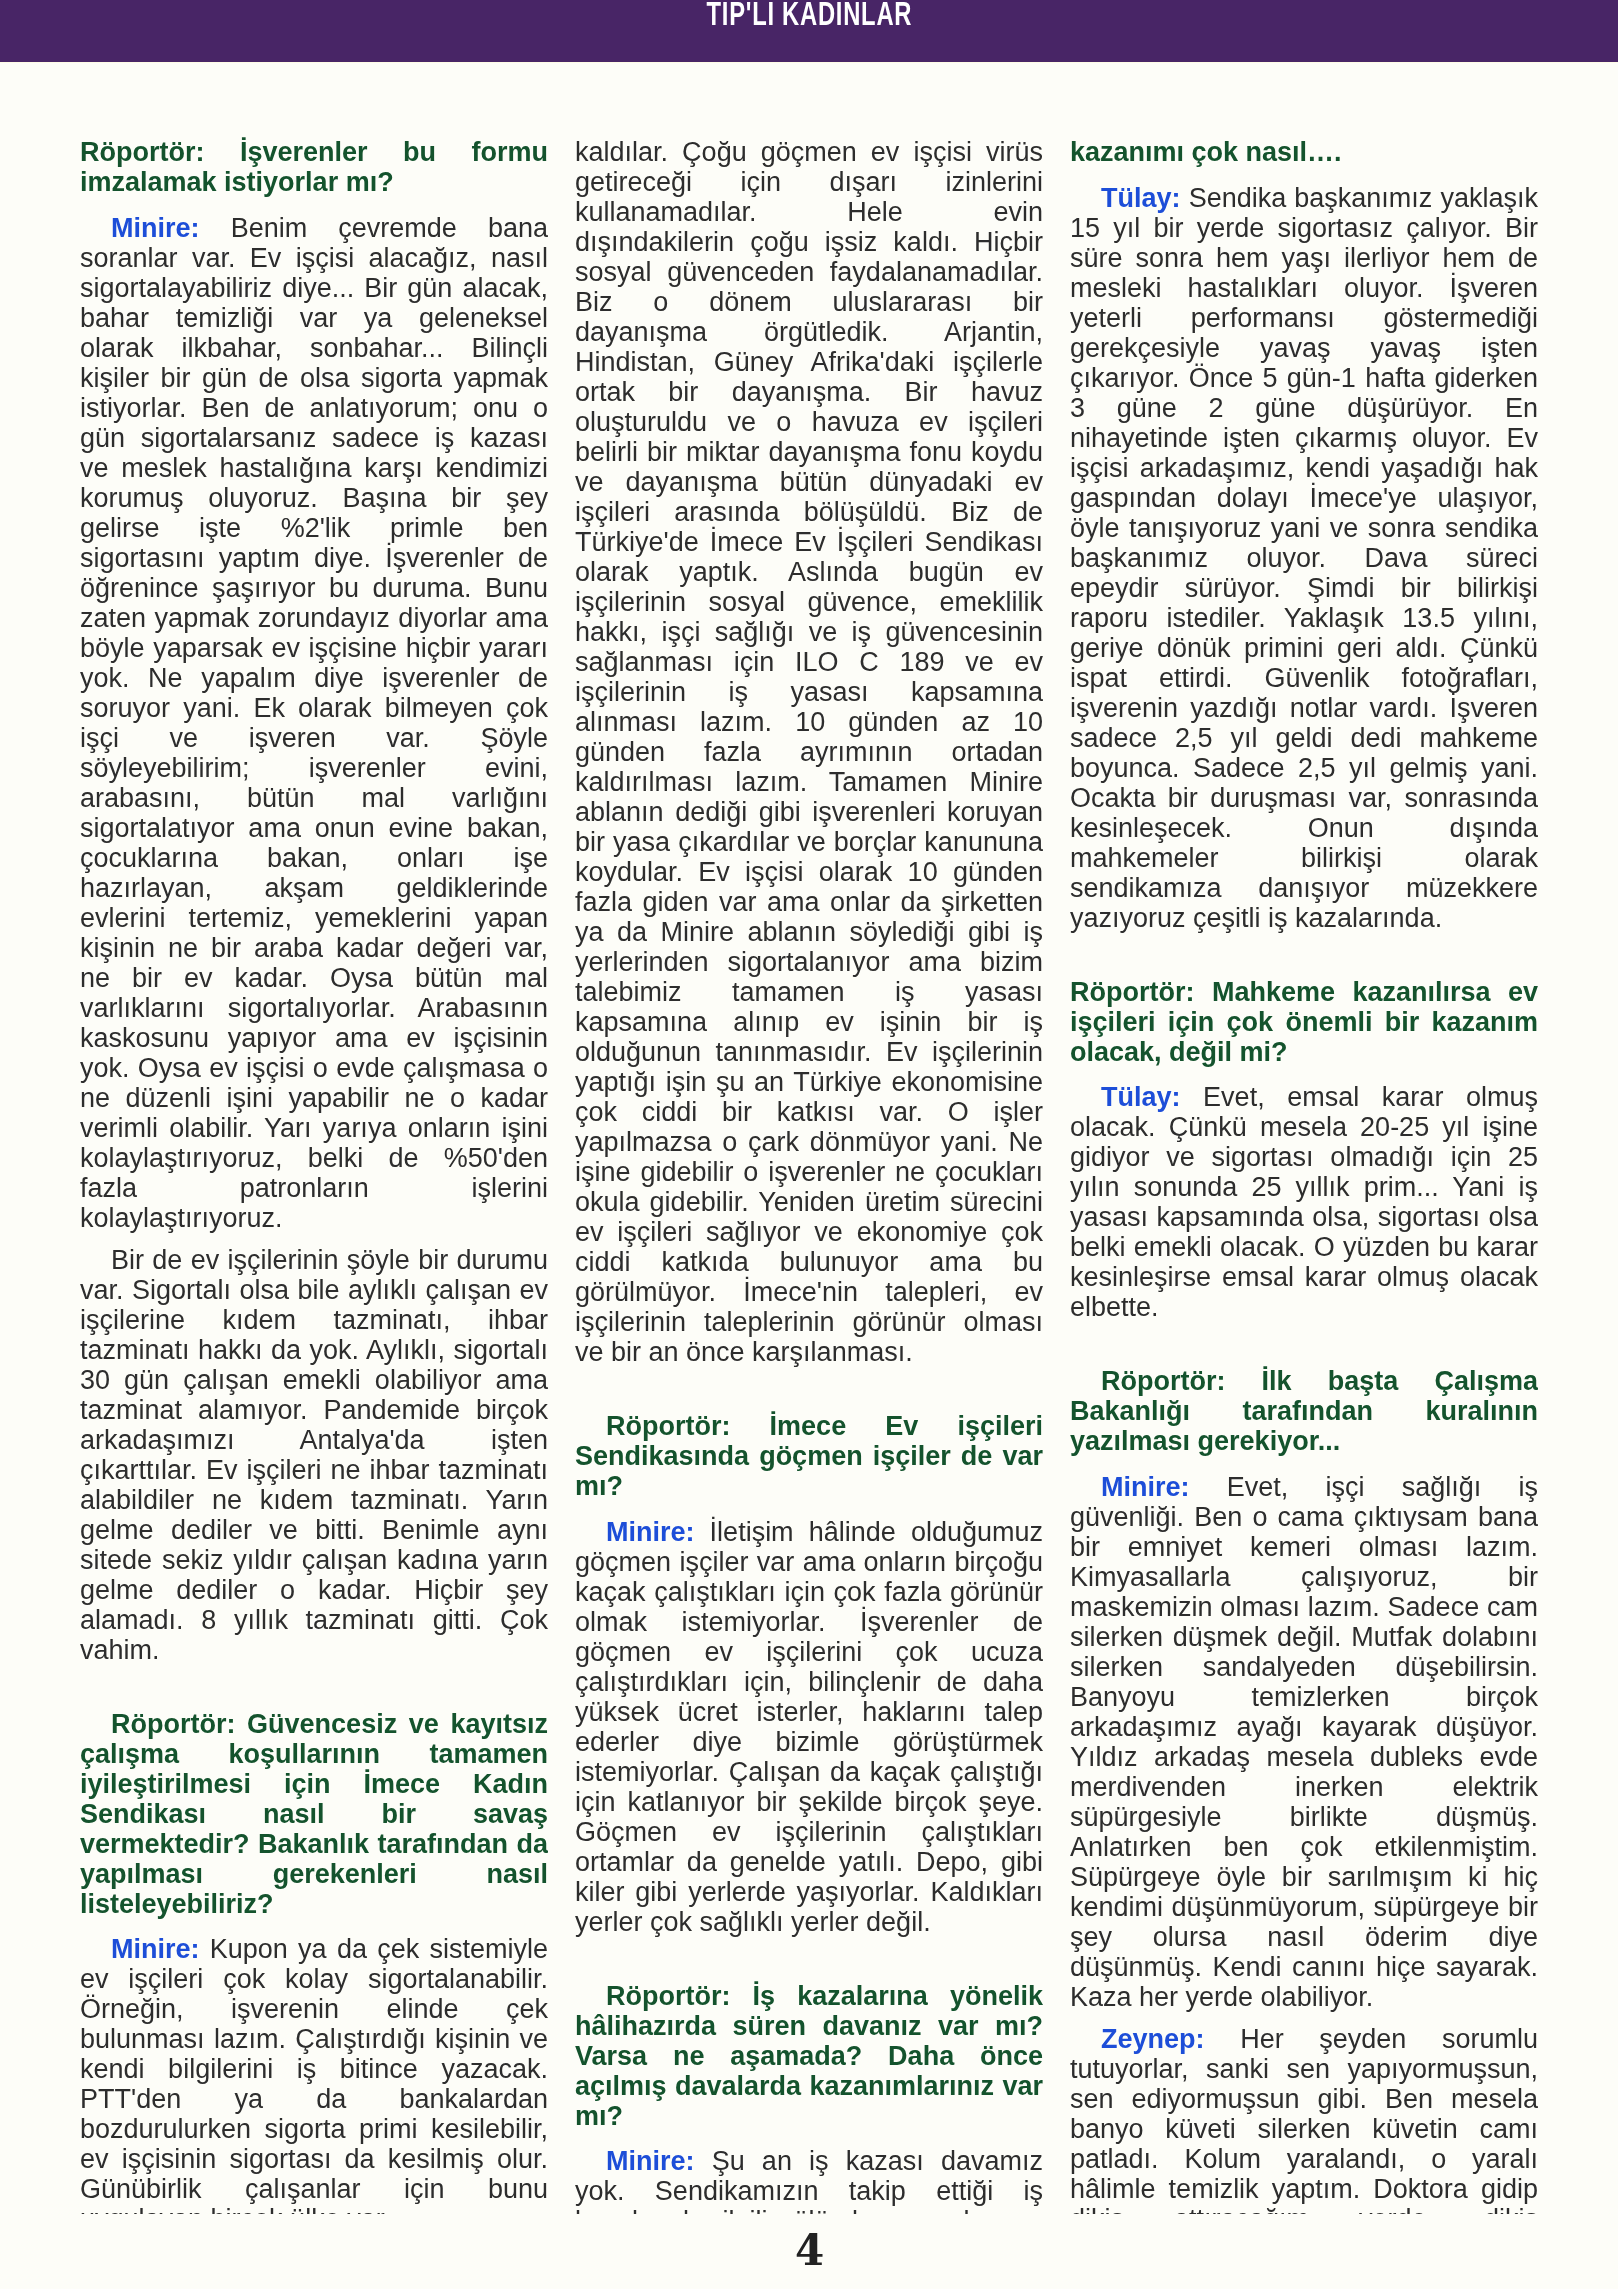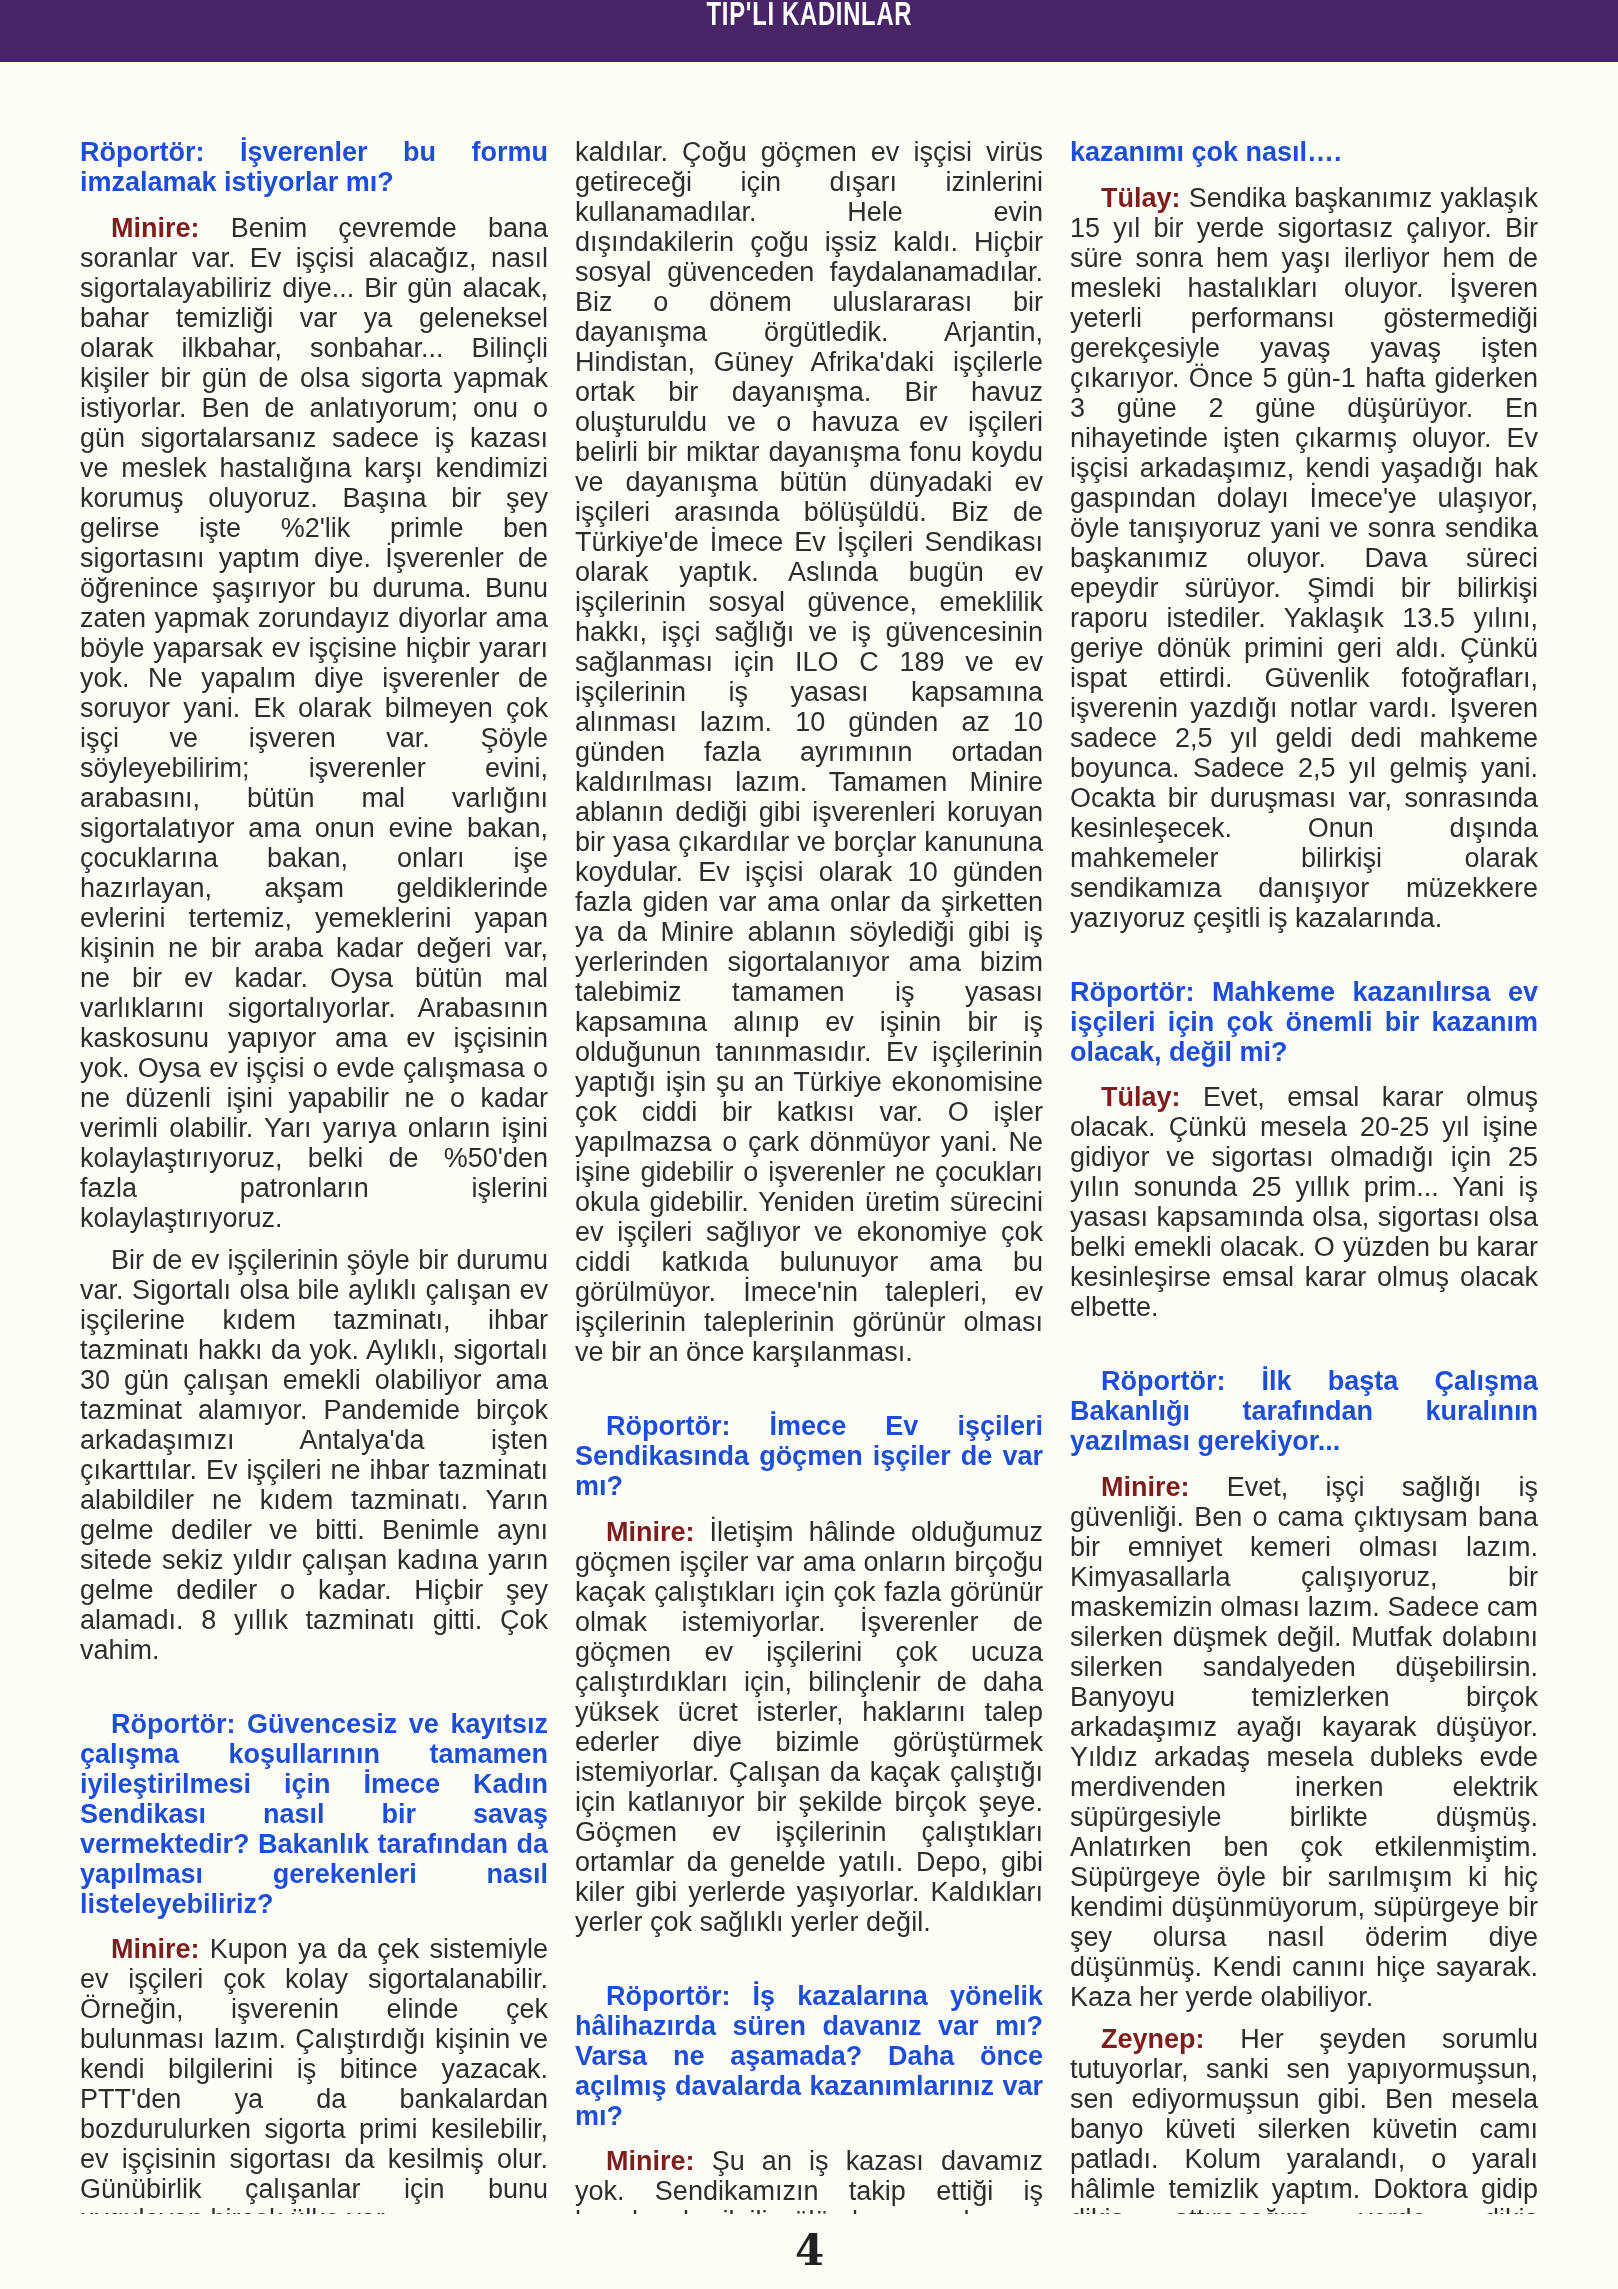--- a/index.html
+++ b/index.html
@@ -37,26 +37,26 @@
     flex:0 0 468px;
     text-align:justify;
     color:#2d2d2d;
     font-size:27px;
     line-height:30px;
     overflow:hidden;
   }
   .col p{margin:0 0 12px 0;}
   .col p.q{
     font-weight:700;
-    color:#1d4ed8;
+    color:#14532d;
     margin:44px 0 15.7px 0;
   }
   .col > p:first-child{margin-top:0;}
   .indent{text-indent:31px;}
-  .speaker{font-weight:700;color:#7f1d1d;}
+  .speaker{font-weight:700;color:#1d4ed8;}
   .pagenum{
     position:absolute;
     bottom:14.8px;left:0;right:0;
     text-align:center;
     font-family:"DejaVu Serif","Liberation Serif",serif;
     font-weight:700;
     font-size:42px;
     color:#222222;
   }
 </style>

